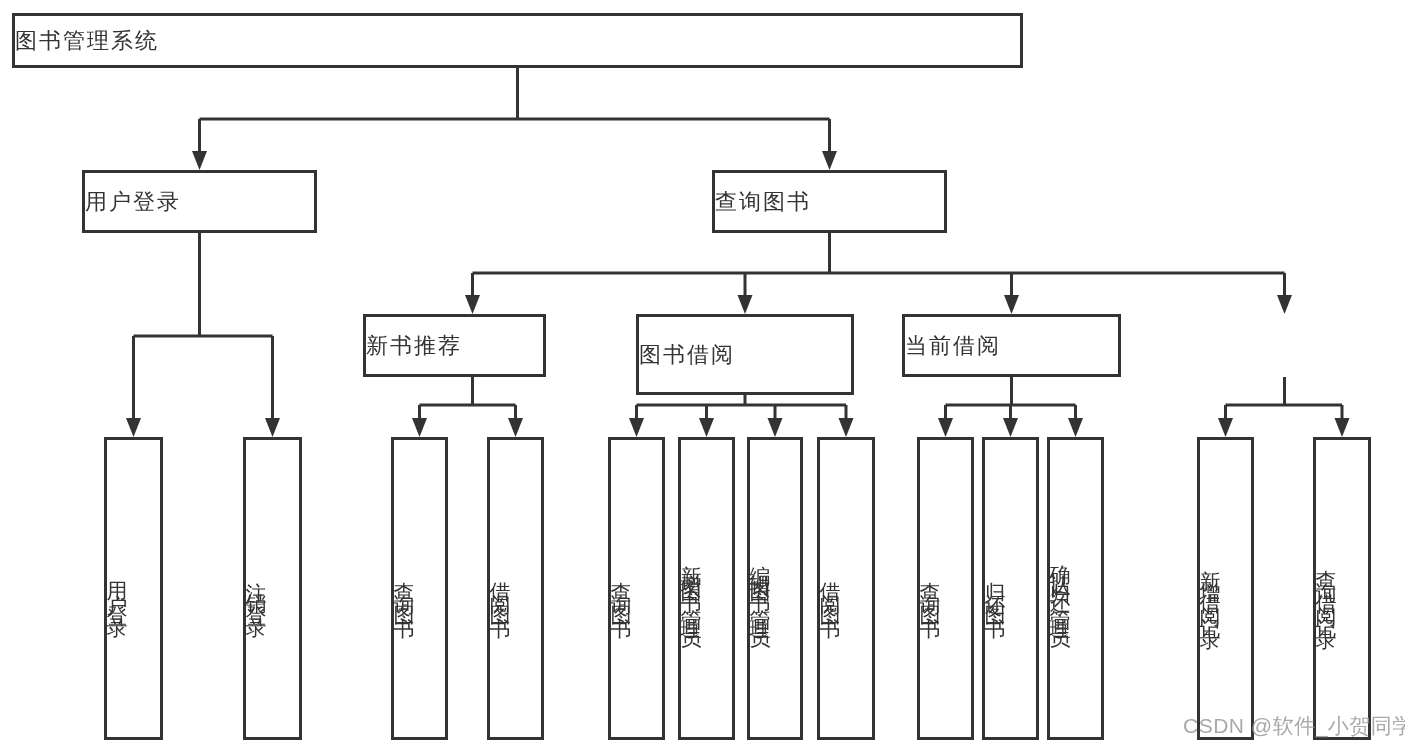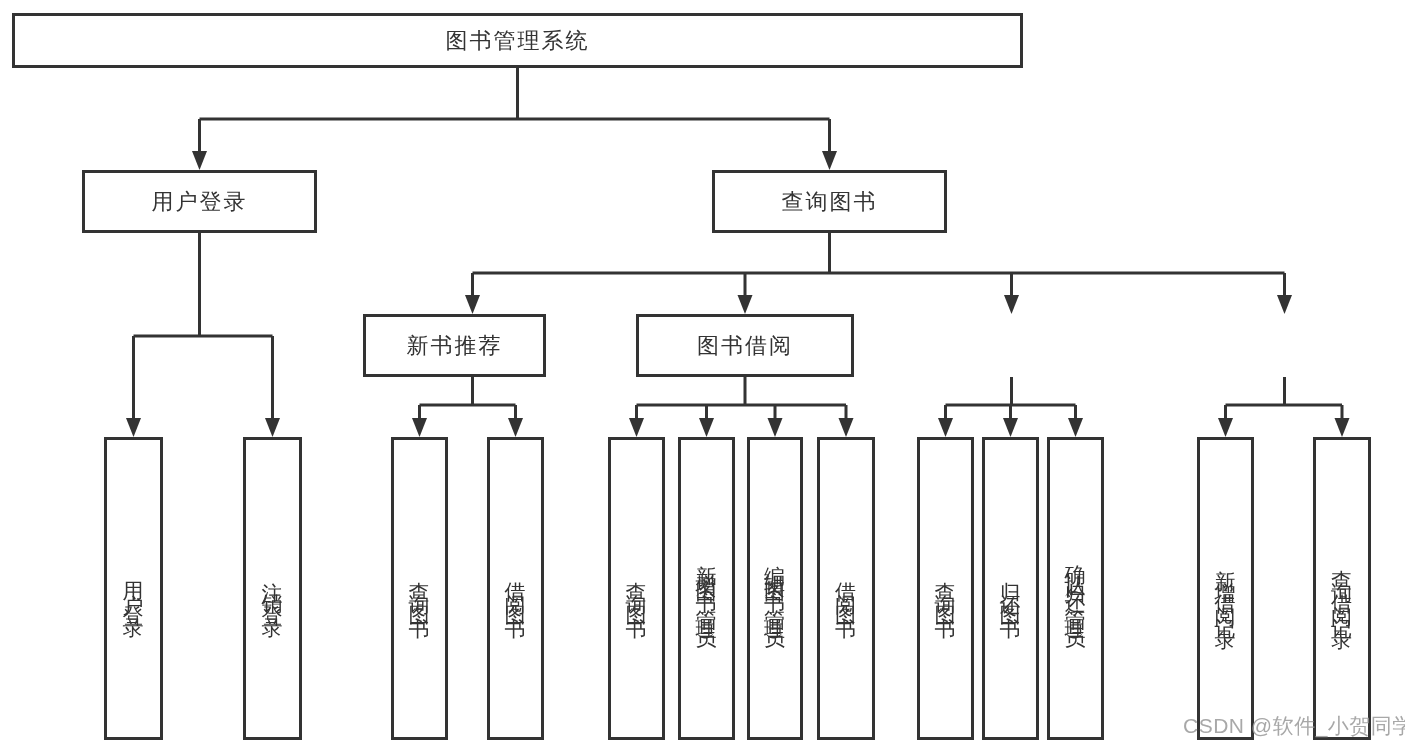--- a/index.html
+++ b/index.html
@@ -11,21 +11,21 @@
     overflow:hidden;
   }
   #edges{position:absolute;left:0;top:0;z-index:1;}
   .node{
     position:absolute;
     background:#ffffff;
     border:3px solid #333333;
     box-sizing:border-box;
     display:flex;
     align-items:center;
-    justify-content:center;
+    justify-content:flex-start;
     z-index:2;
     color:#333333;
   }
   .node.h span{
     font-size:22px;
     letter-spacing:2px;
     white-space:nowrap;
     color:#333333;
   }
   .node.v span{
@@ -92,22 +92,25 @@
   <div class="node h" style="left:82px;top:170px;width:235px;height:63px">
     <span>用户登录</span>
   </div>
   <div class="node h" style="left:712px;top:170px;width:235px;height:63px">
     <span>查询图书</span>
   </div>
 
   <div class="node h" style="left:363px;top:314px;width:183px;height:63px">
     <span>新书推荐</span>
   </div>
-  <div class="node h" style="left:636px;top:314px;width:218px;height:63px">
+  <div class="node h" style="left:636px;top:314px;width:218px;height:81px">
     <span>图书借阅</span>
+  </div>
+  <div class="node h" style="left:902px;top:314px;width:219px;height:63px">
+    <span>当前借阅</span>
   </div>
 
   <div class="node v" style="left:104px;top:437px;width:59px;height:303px">
     <span>用户登录</span>
   </div>
   <div class="node v" style="left:243px;top:437px;width:59px;height:303px">
     <span>注销登录</span>
   </div>
   <div class="node v" style="left:391px;top:437px;width:57px;height:303px">
     <span>查询图书</span>

